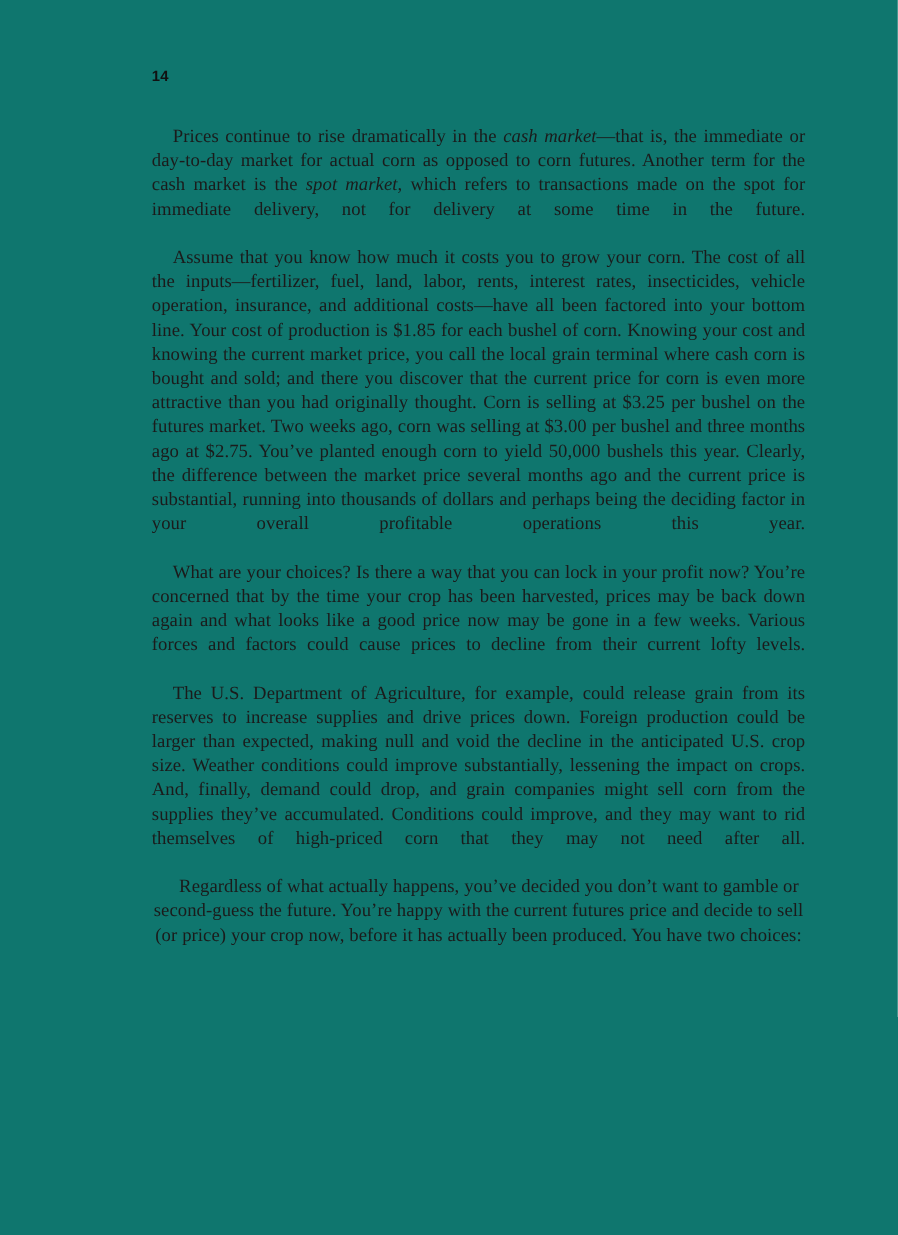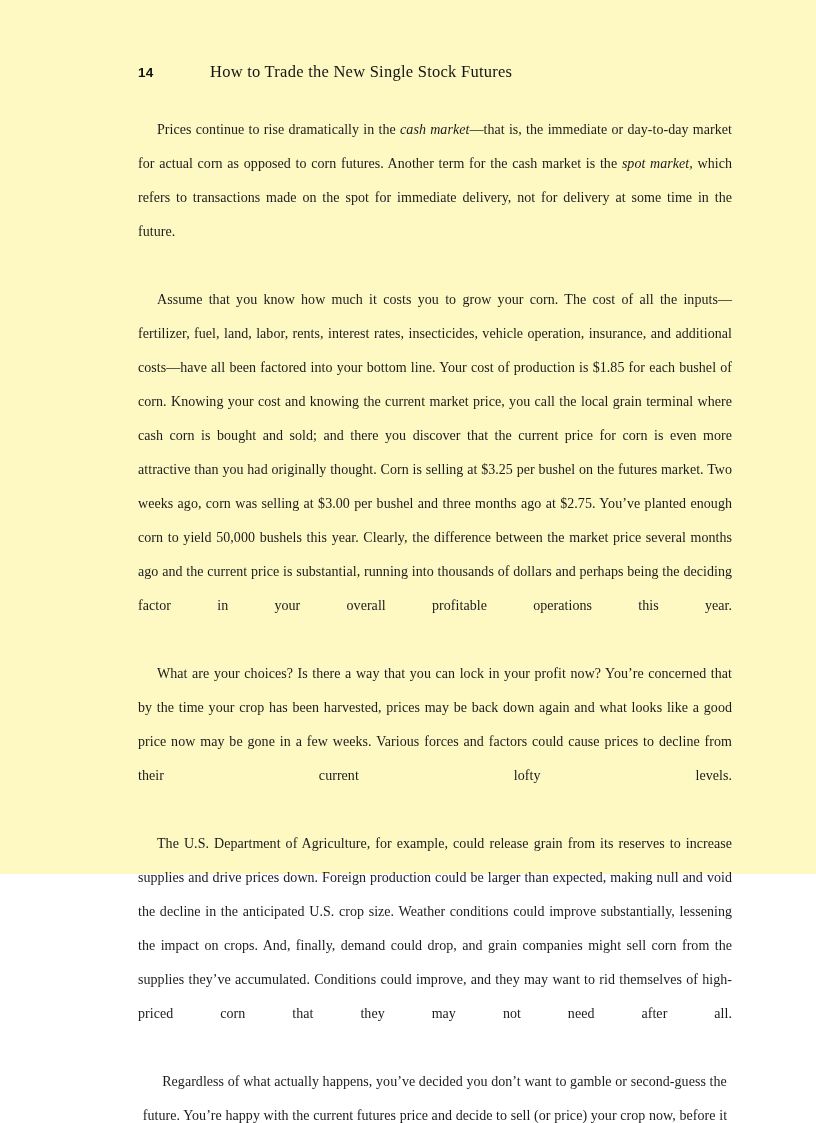--- a/index.html
+++ b/index.html
@@ -12,22 +12,22 @@
     height: 1123px;
     background: #ffffff;
     font-family: "Liberation Serif", "DejaVu Serif", serif;
     color: #1a1a1a;
     overflow: hidden;
   }
 
   .page {
     position: relative;
     width: 816px;
-    height: 874px;
-    background: #fef9c3;
+    height: 1123px;
+    background: #0f766e;
     box-sizing: border-box;
   }
 
   
   .running-head {
     position: absolute;
     left: 138px;
     top: 62px;
     width: 592px;
     height: 24px;
@@ -57,22 +57,22 @@
   
   .textblock {
     position: absolute;
     left: 138px;
     top: 113px;
     width: 594px;
   }
 
   .textblock p {
     margin: 0;
-    font-size: 14px;
-    line-height: 34px;
+    font-size: 17px;
+    line-height: 22px;
     text-align: justify;
     text-justify: inter-word;
     letter-spacing: 0.05px;
     word-spacing: 0.1px;
     color: #1b1b1b;
     text-indent: 19px;
     hyphens: none;
   }
 
   .textblock p:last-child {
@@ -90,21 +90,20 @@
     font-style: italic;
   }
 </style>
 </head>
 <body>
 
 <div class="page">
 
   <div class="running-head">
     <span class="folio">14</span>
-    <span class="head-title">How to Trade the New Single Stock Futures</span>
   </div>
 
   <div class="textblock">
     <p>Prices continue to rise dramatically in the <em>cash market</em>—that is, the immediate or day-to-day market for actual corn as opposed to corn futures. Another term for the cash market is the <em>spot market,</em> which refers to transactions made on the spot for immediate delivery, not for delivery at some time in the future.</p>
     <p>Assume that you know how much it costs you to grow your corn. The cost of all the inputs—fertilizer, fuel, land, labor, rents, interest rates, insecticides, vehicle operation, insurance, and additional costs—have all been factored into your bottom line. Your cost of production is $1.85 for each bushel of corn. Knowing your cost and knowing the current market price, you call the local grain terminal where cash corn is bought and sold; and there you discover that the current price for corn is even more attractive than you had originally thought. Corn is selling at $3.25 per bushel on the futures market. Two weeks ago, corn was selling at $3.00 per bushel and three months ago at $2.75. You’ve planted enough corn to yield 50,000 bushels this year. Clearly, the difference between the market price several months ago and the current price is substantial, running into thousands of dollars and perhaps being the deciding factor in your overall profitable operations this year.</p>
     <p>What are your choices? Is there a way that you can lock in your profit now? You’re concerned that by the time your crop has been harvested, prices may be back down again and what looks like a good price now may be gone in a few weeks. Various forces and factors could cause prices to decline from their current lofty levels.</p>
     <p>The U.S. Department of Agriculture, for example, could release grain from its reserves to increase supplies and drive prices down. Foreign production could be larger than expected, making null and void the decline in the anticipated U.S. crop size. Weather conditions could improve substantially, lessening the impact on crops. And, finally, demand could drop, and grain companies might sell corn from the supplies they’ve accumulated. Conditions could improve, and they may want to rid themselves of high-priced corn that they may not need after all.</p>
     <p>Regardless of what actually happens, you’ve decided you don’t want to gamble or second-guess the future. You’re happy with the current futures price and decide to sell (or price) your crop now, before it has actually been produced. You have two choices:</p>
   </div>
 

